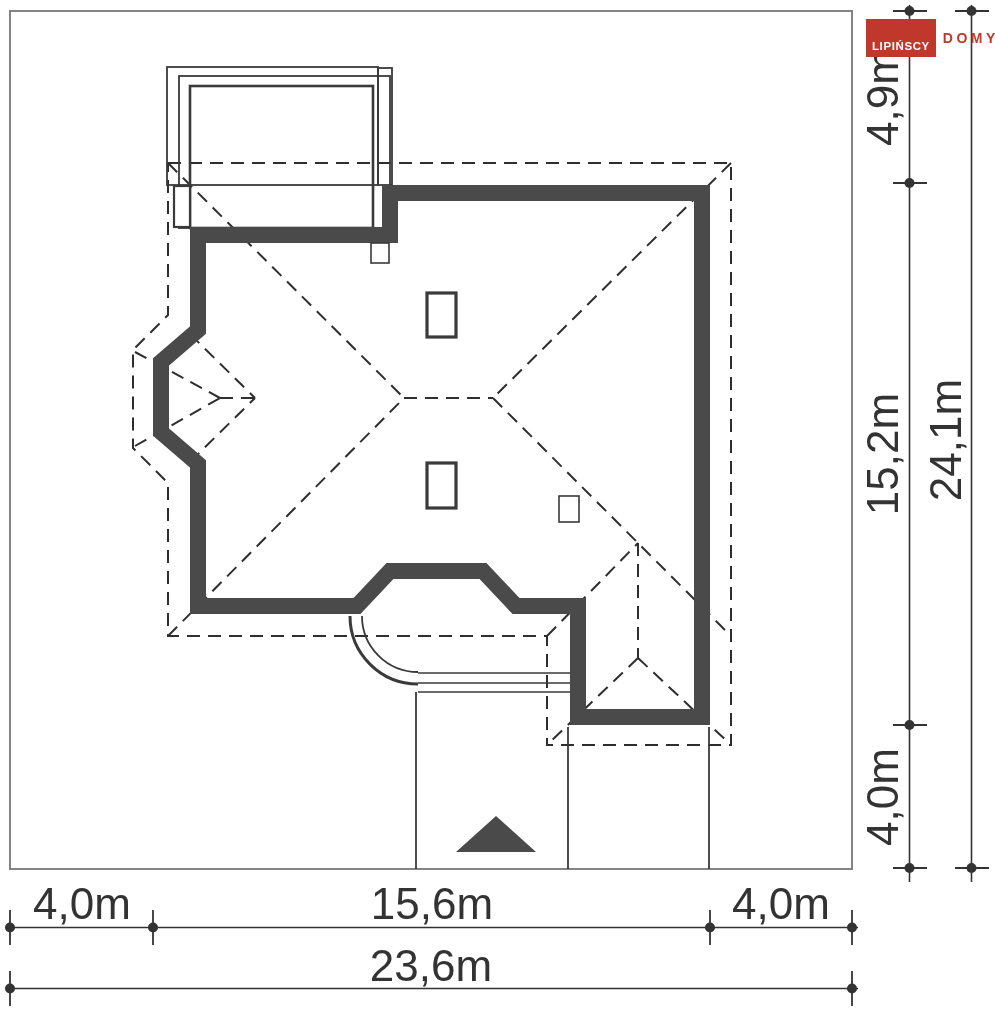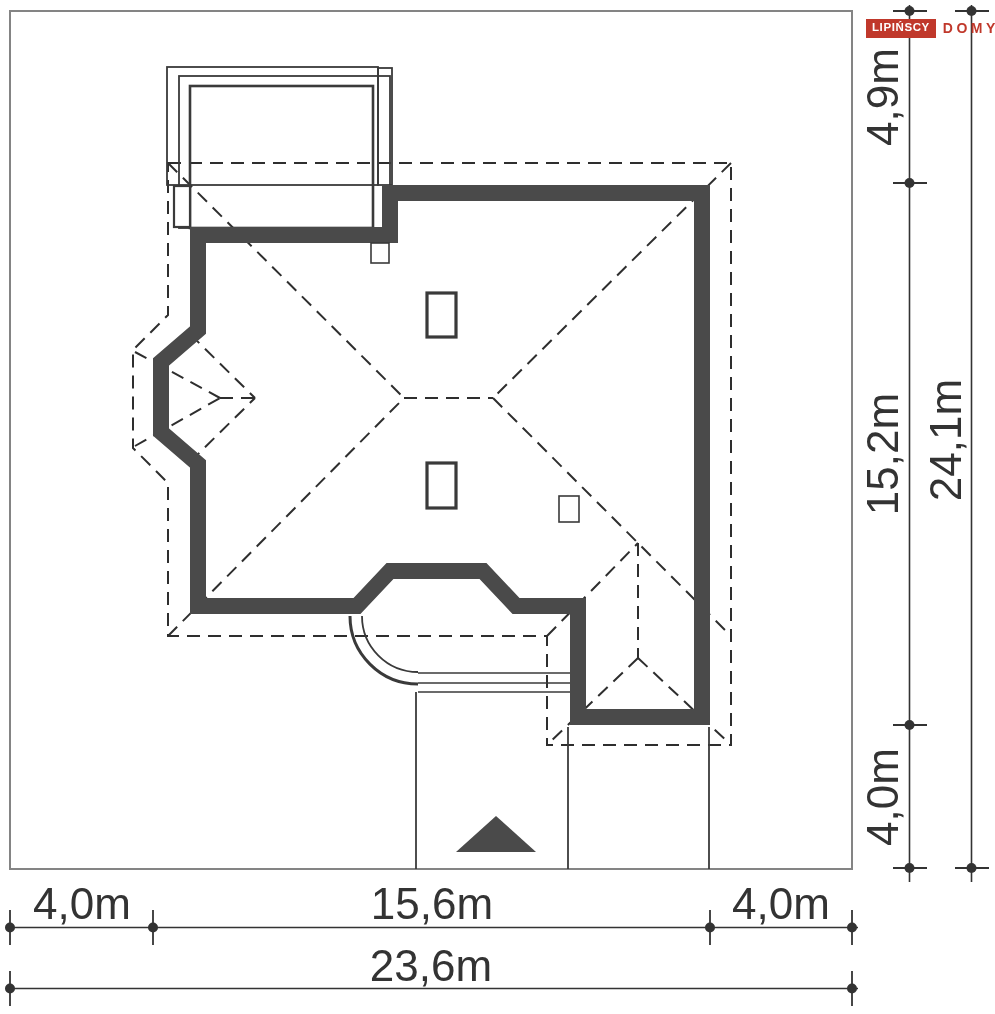--- a/index.html
+++ b/index.html
@@ -23,21 +23,21 @@
   .drive{fill:none;stroke:var(--color-thin,#3a3a3a);stroke-width:1.8;}
   .tri{fill:var(--color-wall,#4a4a4a);stroke:none;}
   .dimline{stroke:var(--color-text,#333);stroke-width:1.6;fill:none;}
   .tick{stroke:var(--color-text,#333);stroke-width:1.8;}
   .dot{fill:var(--color-text,#333);}
   .dim{font-family:"Liberation Sans", sans-serif;font-size:44px;fill:var(--color-text,#333);}
   
   .logo{position:absolute;left:866px;top:19px;display:flex;align-items:center;gap:7px;}
   .logo-box{
     display:inline-block;background:var(--color-logo_red,#c0382b);color:#fff;
-    font-weight:bold;font-size:11.5px;letter-spacing:.6px;padding:2px 6px 4px 6px;line-height:1.1;
+    font-weight:bold;font-size:11.5px;letter-spacing:.6px;padding:21px 6px 4px 6px;line-height:1.1;
   }
   .logo-domy{
     color:var(--color-logo_red,#c0382b);font-weight:bold;font-size:14px;letter-spacing:3.5px;
   }
 </style>
 </head>
 <body>
 
 <div class="stage">
 

